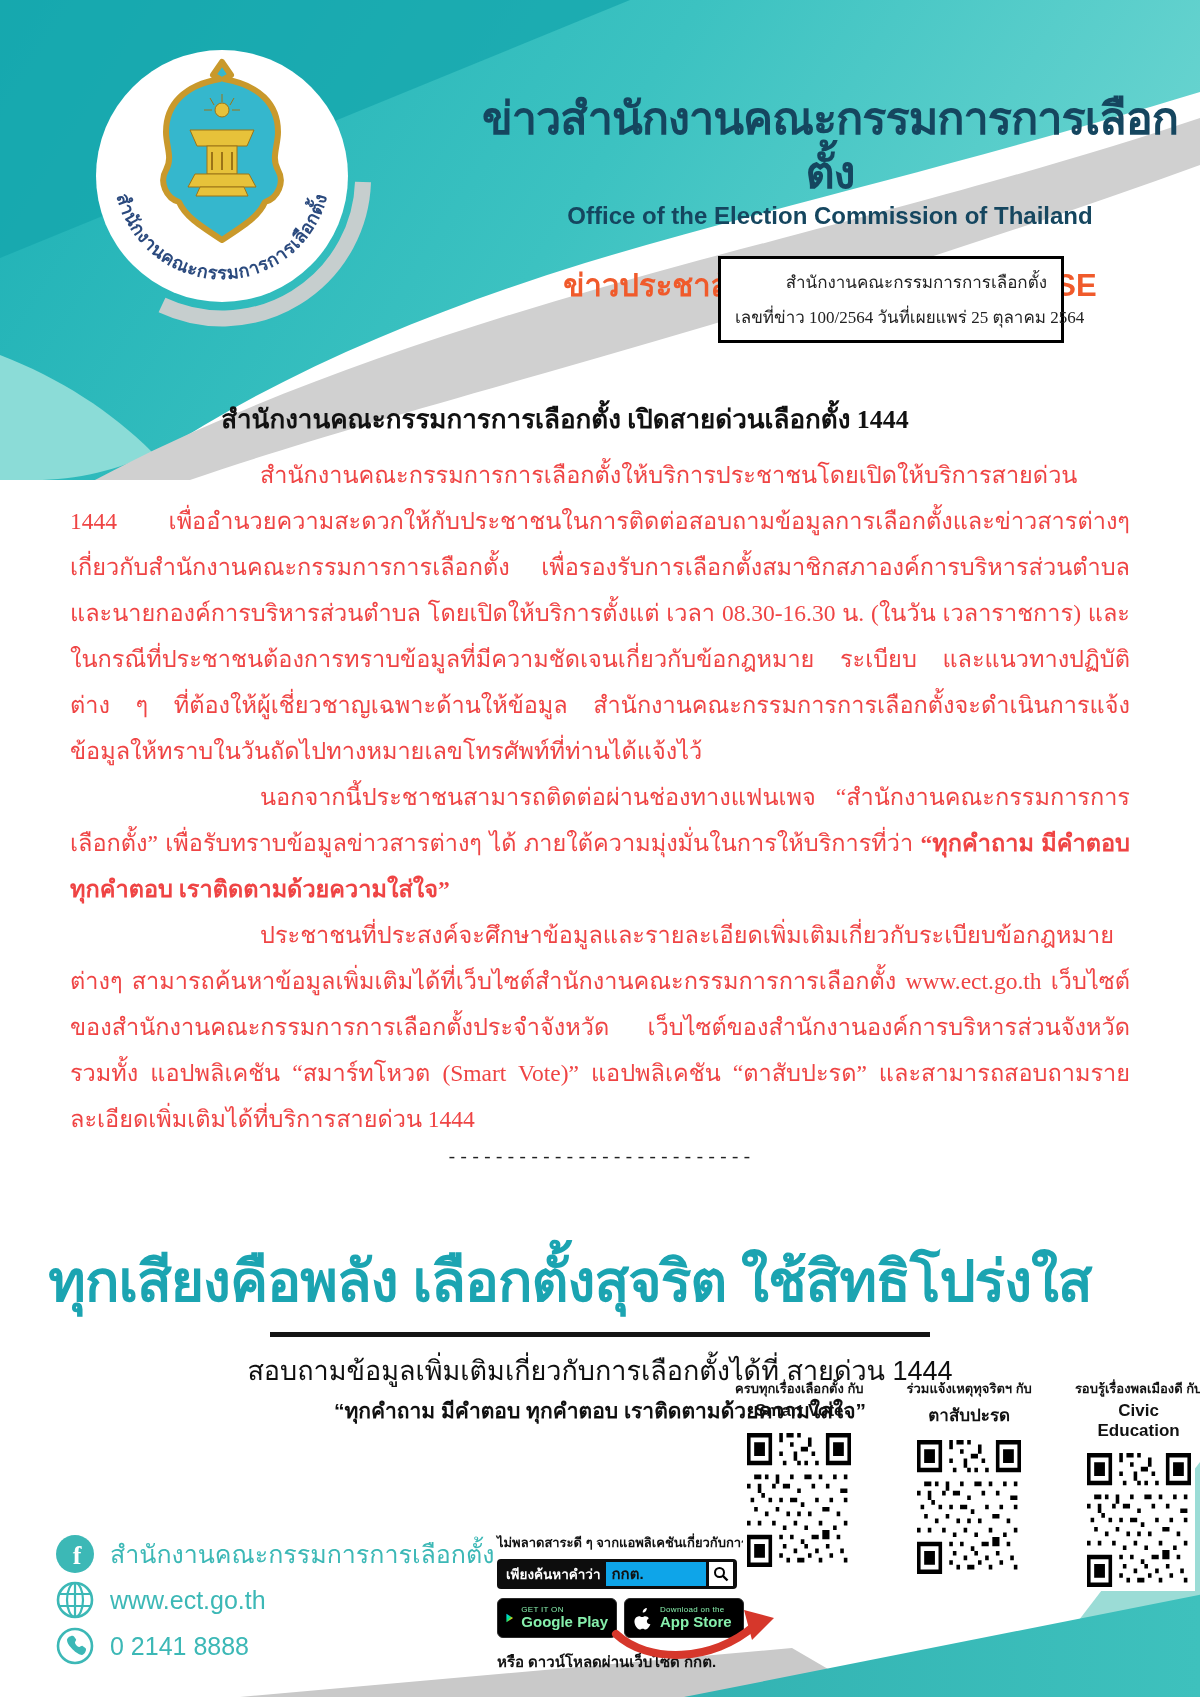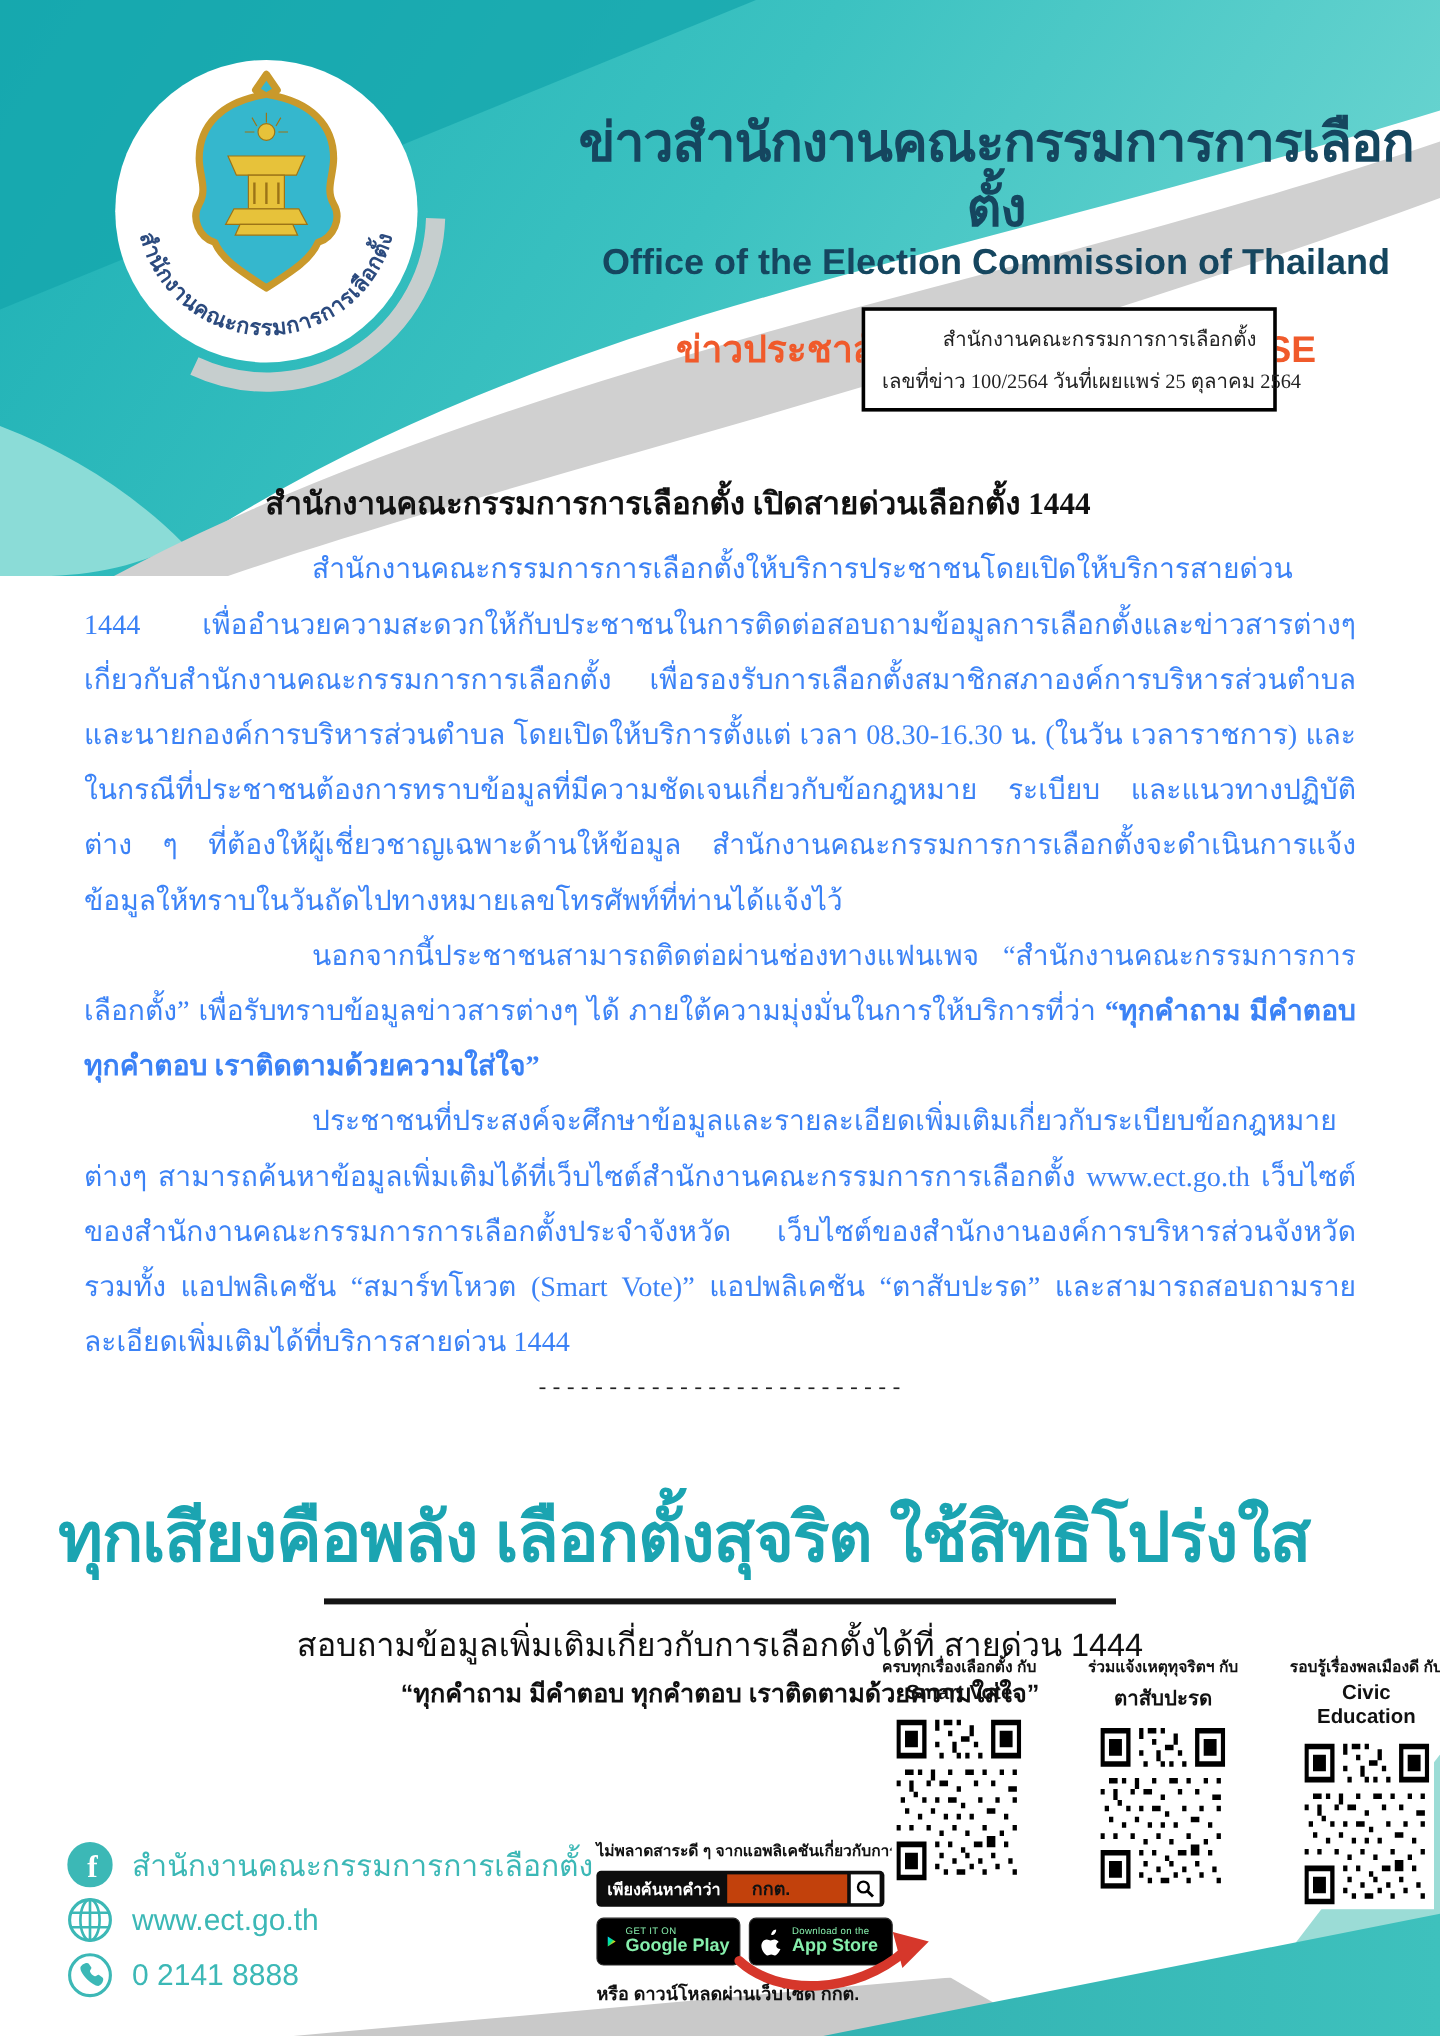--- a/index.html
+++ b/index.html
@@ -7,38 +7,38 @@
   #page {
     position:relative; width:1200px; height:1697px; margin:0 auto;
     background:#ffffff; overflow:hidden;
     font-family:"Liberation Sans", sans-serif; color:#1b1b1b;
   }
   
   #header-art { position:absolute; left:0; top:0; width:1200px; height:480px; }
   #logo { position:absolute; left:72px; top:24px; width:300px; height:310px; }
   #title-block { position:absolute; left:480px; top:92px; width:700px; text-align:center; }
   .org-title-th { font-size:45px; font-weight:bold; color:#15465f; line-height:1.2; letter-spacing:-1px;}
-  .org-title-en { font-size:30px; font-weight:bold; color:#15465f; margin-top:2px; }
+  .org-title-en { font-size:24px; font-weight:bold; color:#15465f; margin-top:2px; }
   .press-release { font-size:31px; font-weight:bold; color:#f05a2b; margin-top:30px; }
   #info-box {
     position:absolute; left:718px; top:256px; width:346px; min-height:82px;
     background:#fff; border:3px solid #000; padding:9px 14px 10px;
     font-family:"Liberation Serif", serif; font-size:17px; color:#222;
   }
   #info-box .l1 { text-align:right; margin-bottom:8px; }
   #info-box .l2 { text-align:right; white-space:nowrap; }
   
   #doc-title {
     position:absolute; left:0; top:398px; width:1130px; text-align:center;
     font-family:"Liberation Serif", serif; font-size:26px; font-weight:bold; color:#111;
   }
   #body-text {
     position:absolute; left:70px; top:452px; width:1060px;
     font-family:"Liberation Serif", serif; font-size:23.5px; line-height:46px;
-    text-align:justify; color:#3b82f6;
+    text-align:justify; color:#ef4444;
   }
   #body-text p { text-indent:190px; margin:0; }
   #separator { position:absolute; left:0; top:1148px; width:1200px; text-align:center;
     font-family:"Liberation Mono", monospace; font-size:18px; letter-spacing:1px; color:#222; }
   
   #slogan { position:absolute; left:0; top:1236px; width:1140px; text-align:center;
     font-size:57px; font-weight:800; color:#1ba4b1; letter-spacing:-1px; }
   #banner-rule { position:absolute; left:270px; top:1332px; width:660px; height:5px; background:#141414; }
   #hotline-heading { position:absolute; left:0; top:1349px; width:1200px; text-align:center;
     font-size:27px; font-weight:normal; color:#101010; }
@@ -56,22 +56,22 @@
   
   #contacts { position:absolute; left:56px; top:1532px; z-index:3; }
   .contact-row { display:flex; align-items:center; height:44px; margin-bottom:2px; }
   .contact-icon { width:38px; height:38px; flex:0 0 38px; }
   .contact-label { margin-left:16px; font-size:25px; color:#3cb8b6; }
   #apps { position:absolute; left:497px; top:1532px; width:256px; z-index:3; }
   .apps-heading { font-size:13px; font-weight:bold; color:#111; margin-bottom:6px; white-space:nowrap; }
   .search-bar { display:flex; align-items:center; width:240px; height:30px;
     background:#0d0d0d; border-radius:4px; padding:3px 4px;justify-content:space-between; }
   .search-label { color:#fff; font-size:13.5px; font-weight:bold; padding:0 5px; white-space:nowrap; }
-  .search-field { flex:1; background:#c2410c; height:24px; display:flex; align-items:center;
-    padding-left:21px; font-size:15px; font-weight:bold; color:#111; }
+  .search-field { flex:1; background:#0ea5e9; height:24px; display:flex; align-items:center;
+    padding-left:6px; font-size:15px; font-weight:bold; color:#111; }
   .search-mag { width:24px; height:24px; background:#fff; margin-left:3px;
     display:flex; align-items:center; justify-content:center; }
   .badges { display:flex; gap:7px; margin-top:9px; }
   .store-badge { width:120px; height:40px; background:#000; border-radius:6px; border:1px solid #2a2a2a;
     display:flex; align-items:center; padding:0 8px; color:#86efac; }
   .badge-txt { margin-left:7px; line-height:1.05; }
   .badge-small { font-size:8px; letter-spacing:.3px; }
   .badge-big { font-size:15px; font-weight:bold; white-space:nowrap; }
   .download-note { margin-top:12px; font-size:15px; font-weight:bold; color:#111; white-space:nowrap; }
   #red-arrow { position:absolute; left:608px; top:1608px; width:170px; height:62px; z-index:4; }

